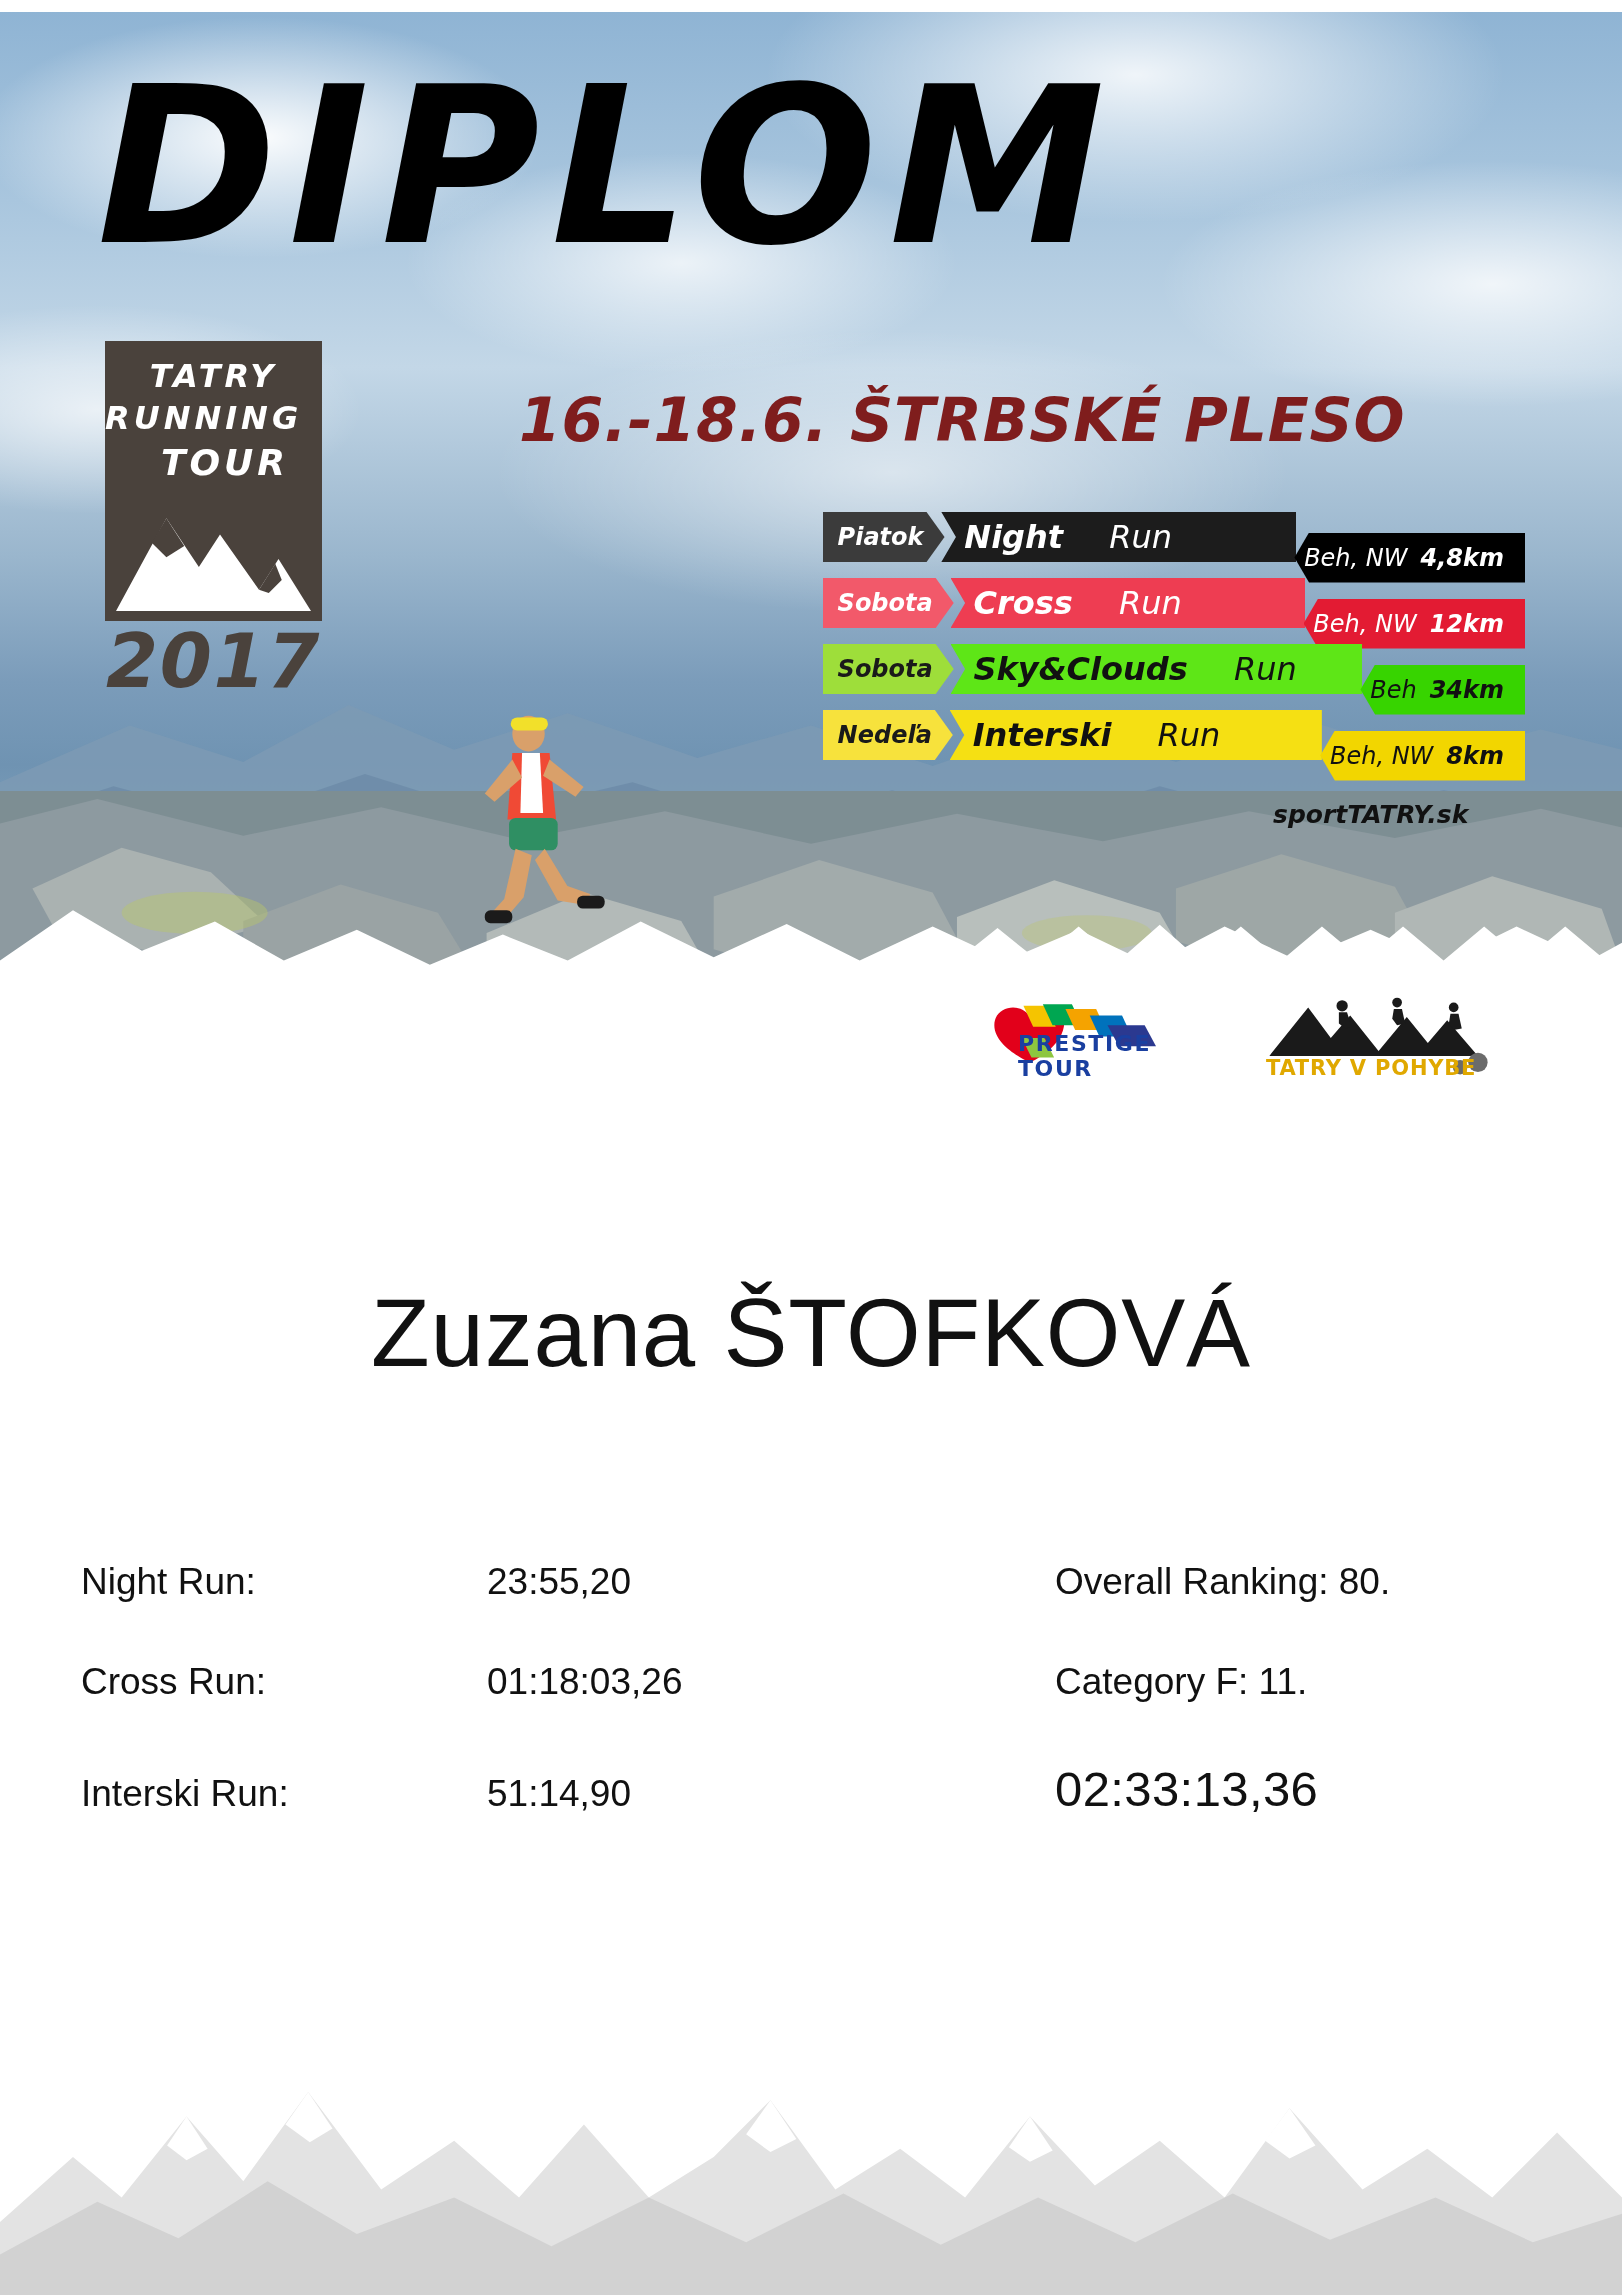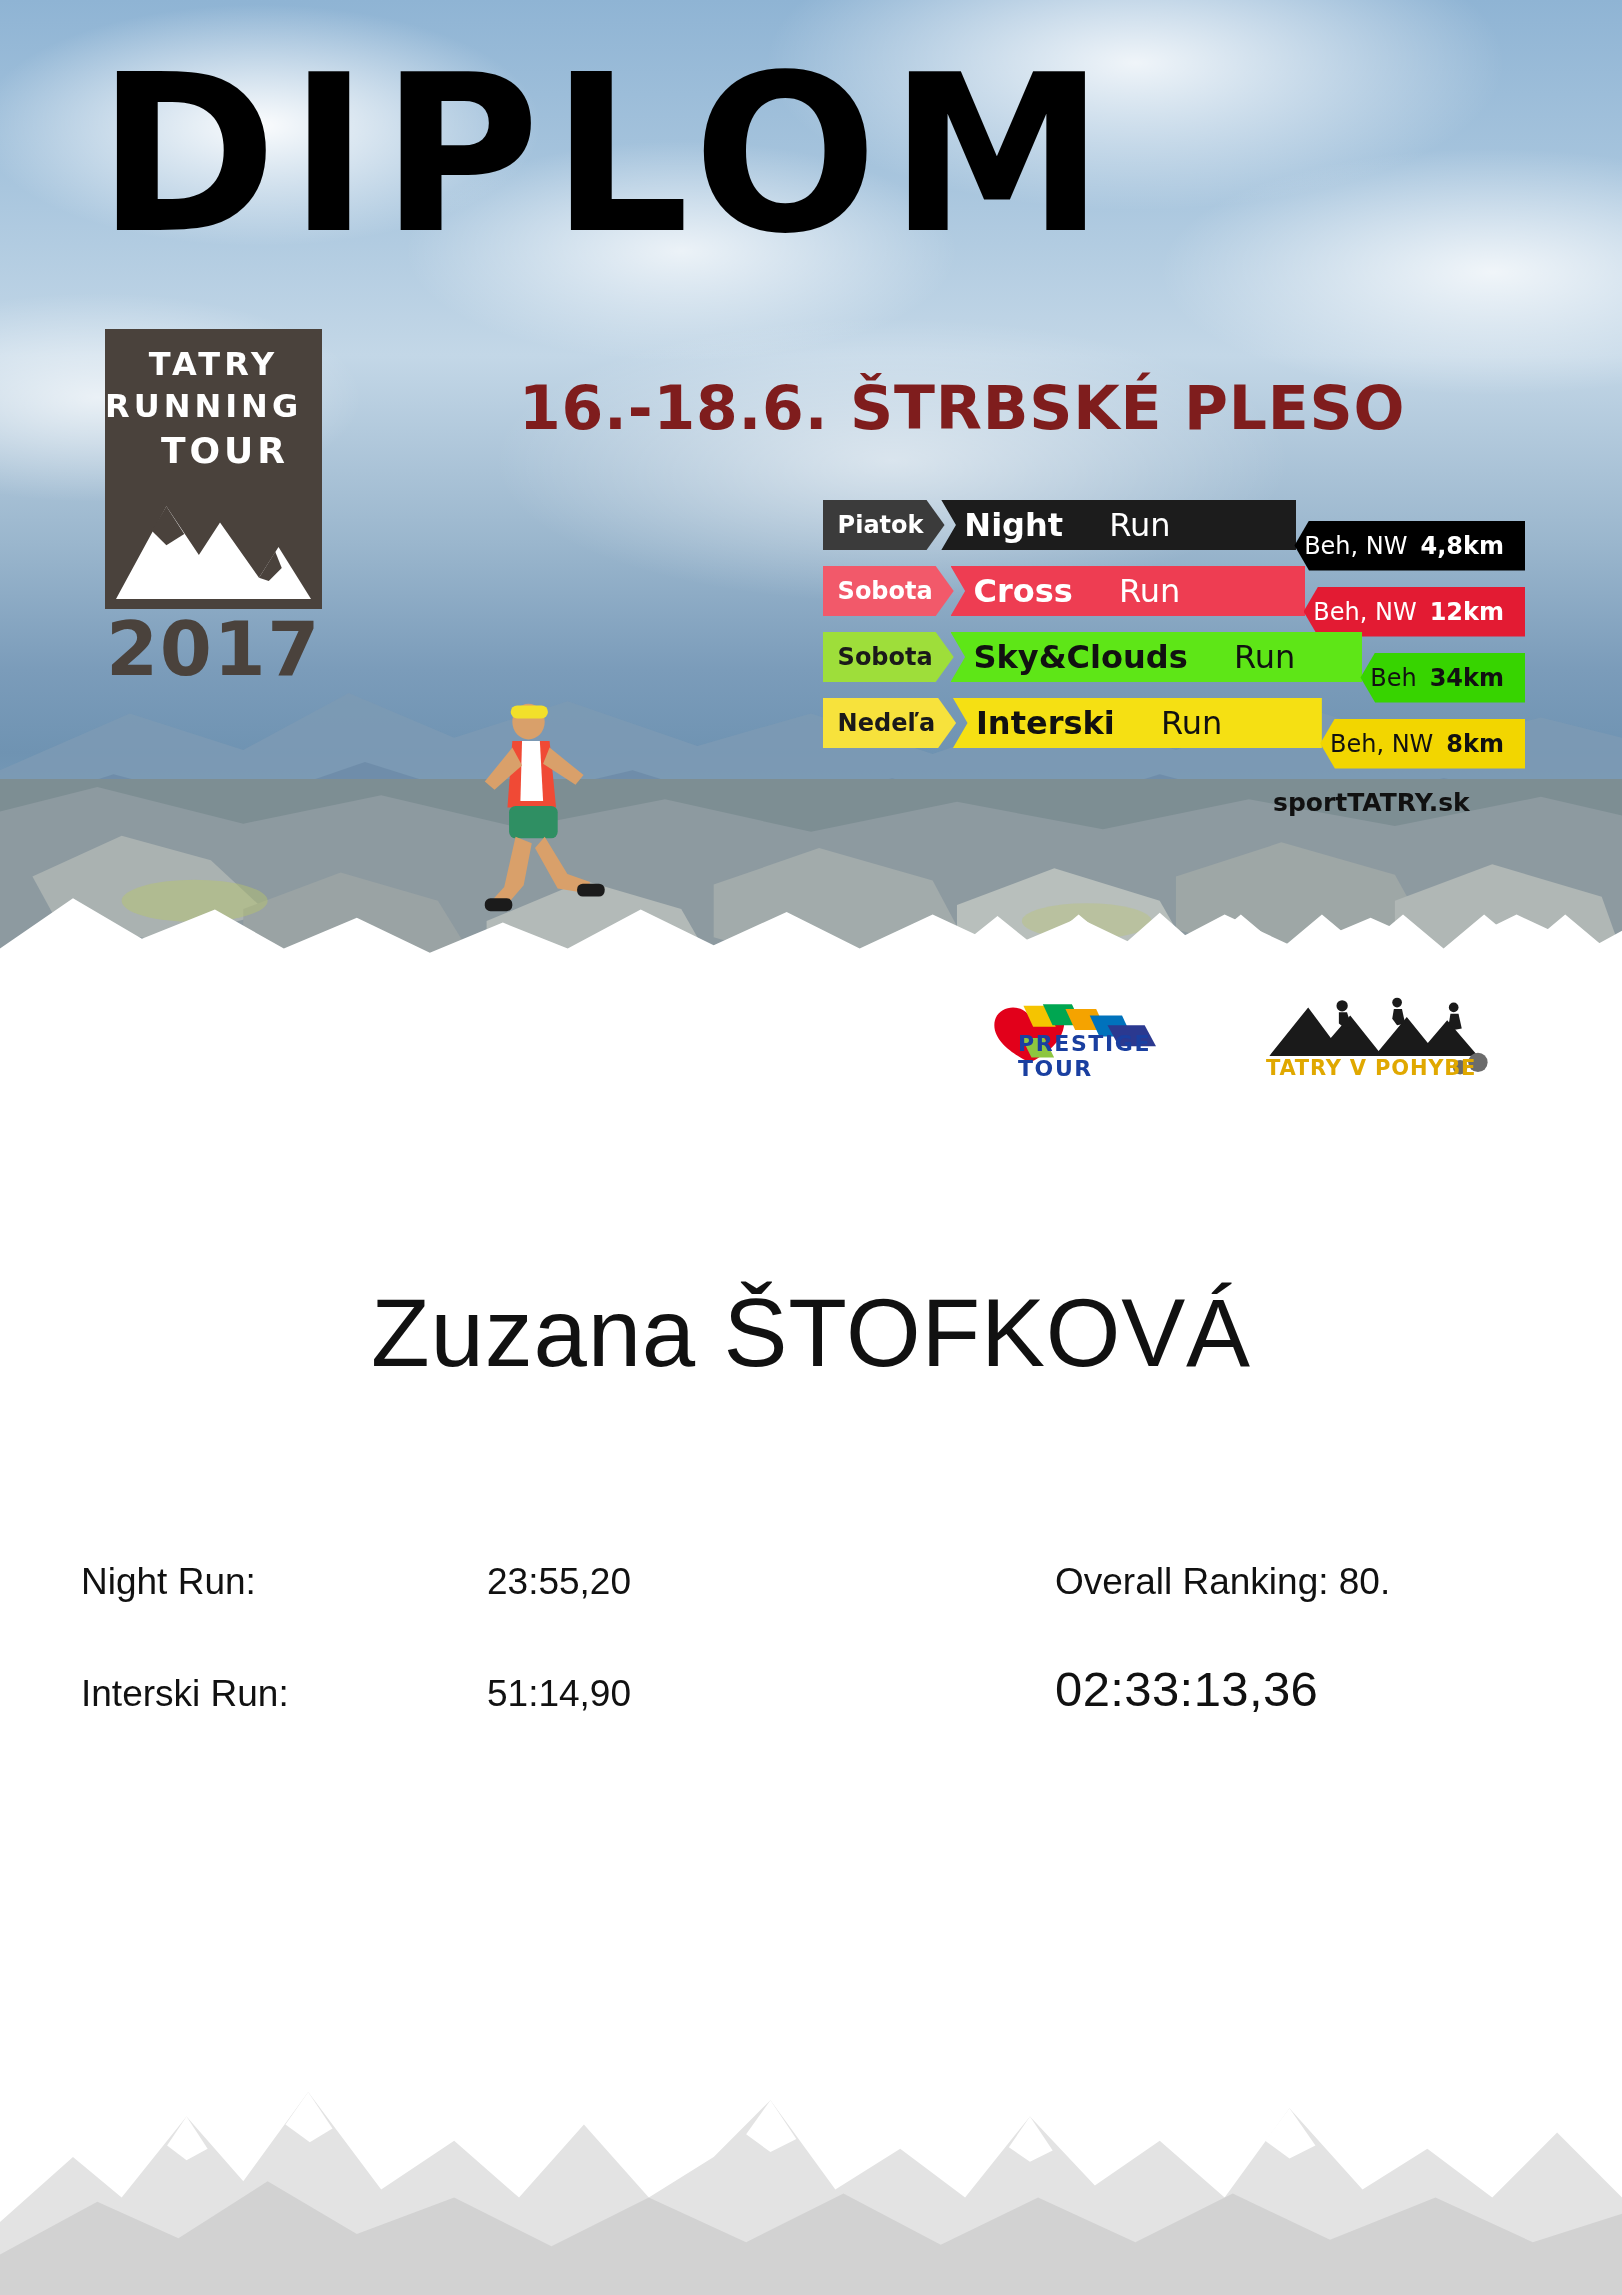--- a/index.html
+++ b/index.html
@@ -14,24 +14,25 @@
     position: relative;
     width: 1622px;
     height: 2295px;
     background: #ffffff;
     overflow: hidden;
   }
 
   
   #banner {
     position: absolute;
-    left: 0; top: 0;
+    left: 0; top: 12px;
     width: 1622px;
     height: 1046px;
     overflow: hidden;
+    font-style: italic;
   }
   
   #sky {
     position: absolute; inset: 0;
     background:
       radial-gradient(ellipse 454px 195px at 16% 12%, rgba(255,255,255,0.95) 0%, rgba(255,255,255,0.0) 62%),
       radial-gradient(ellipse 568px 227px at 70% 6%, rgba(255,255,255,0.85) 0%, rgba(255,255,255,0.0) 65%),
       radial-gradient(ellipse 406px 162px at 42% 24%, rgba(255,255,255,0.75) 0%, rgba(255,255,255,0.0) 68%),
       radial-gradient(ellipse 503px 187px at 92% 26%, rgba(255,255,255,0.80) 0%, rgba(255,255,255,0.0) 66%),
       radial-gradient(ellipse 389px 154px at 6%  38%, rgba(255,255,255,0.70) 0%, rgba(255,255,255,0.0) 68%),
@@ -373,20 +374,25 @@
 
   <div id="athlete-name">Zuzana ŠTOFKOVÁ</div>
 
   <div id="results">
     <div class="res-row">
       <div class="res-label">Night Run:</div>
       <div class="res-time">23:55,20</div>
       <div class="res-right">Overall Ranking: 80.</div>
     </div>
     <div class="res-row">
+      <div class="res-label">Cross Run:</div>
+      <div class="res-time">01:18:03,26</div>
+      <div class="res-right">Category F: 11.</div>
+    </div>
+    <div class="res-row">
       <div class="res-label">Interski Run:</div>
       <div class="res-time">51:14,90</div>
       <div class="res-right res-total">02:33:13,36</div>
     </div>
   </div>
 
   <svg id="footer-mtn" viewBox="0 0 2000 420" preserveAspectRatio="none">
     <path d="M0,330 L90,250 L150,300 L230,200 L300,280 L380,170 L470,290 L560,230 L640,300 L720,210 L800,300 L880,250 L950,180 L1030,290 L1110,240 L1190,300 L1270,200 L1350,285 L1430,230 L1510,300 L1590,190 L1680,290 L1760,240 L1840,300 L1920,220 L2000,300 L2000,420 L0,420 Z" fill="#e3e3e3"></path>
     <path d="M0,370 L120,305 L220,350 L330,280 L440,345 L560,300 L680,360 L800,300 L920,355 L1040,295 L1160,358 L1280,300 L1400,355 L1520,295 L1640,352 L1770,300 L1890,355 L2000,320 L2000,420 L0,420 Z" fill="#d2d2d2"></path>
     <path d="M380,170 L410,215 L382,232 L352,210 Z" fill="#ffffff"></path>

